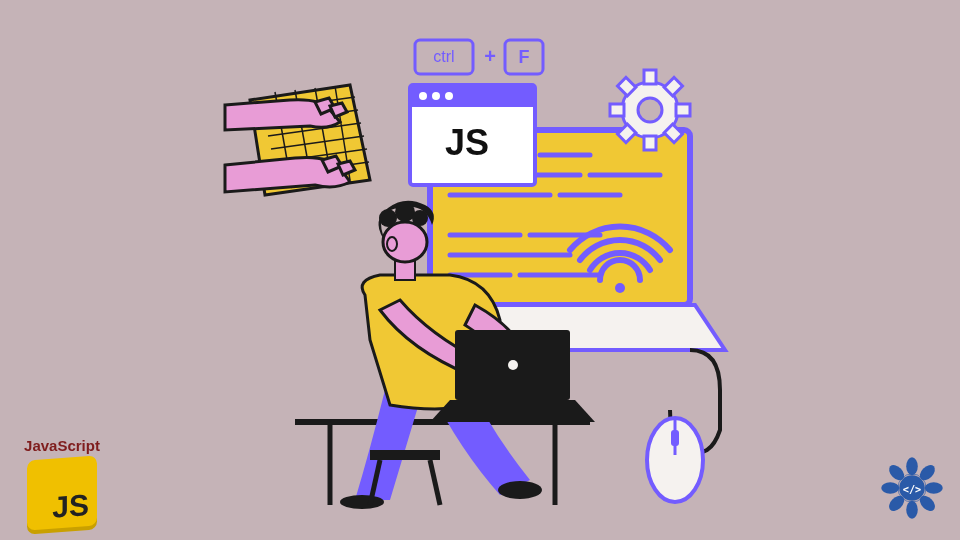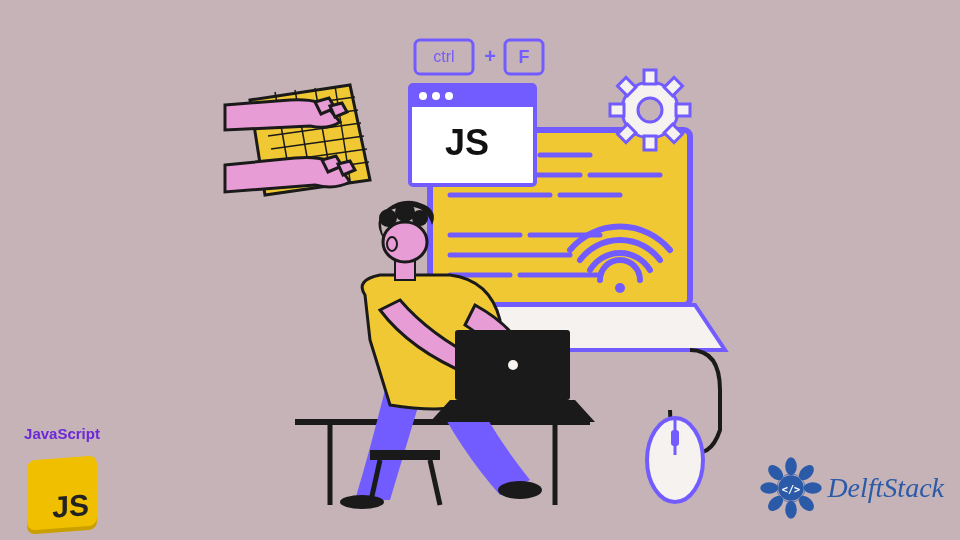--- a/index.html
+++ b/index.html
@@ -23,22 +23,22 @@
   .js-badge {
     position: absolute;
     left: 12px;
     bottom: 12px;
     width: 100px;
     text-align: center;
   }
   .js-badge-title {
     font-weight: bold;
     font-size: 15px;
-    color: #6d28d9;
-    margin-bottom: 16px;
+    color: #7f1d1d;
+    margin-bottom: 4px;
   }
   .js-logo {
     width: 70px;
     height: 70px;
     margin: 0 auto;
     background: #f0c000;
     border-radius: 8px;
     transform: skewY(-4deg);
     position: relative;
     box-shadow: 0 4px 0 #c9a000;
@@ -95,21 +95,20 @@
         <ellipse cx="0" cy="-34" rx="9" ry="14" transform="rotate(90)"></ellipse>
         <ellipse cx="0" cy="-34" rx="9" ry="14" transform="rotate(135)"></ellipse>
         <ellipse cx="0" cy="-34" rx="9" ry="14" transform="rotate(180)"></ellipse>
         <ellipse cx="0" cy="-34" rx="9" ry="14" transform="rotate(225)"></ellipse>
         <ellipse cx="0" cy="-34" rx="9" ry="14" transform="rotate(270)"></ellipse>
         <ellipse cx="0" cy="-34" rx="9" ry="14" transform="rotate(315)"></ellipse>
       </g>
       <circle cx="50" cy="50" r="22" fill="none" stroke="#2a5aa8" stroke-width="1"></circle>
     </g>
   </svg>
-  <div class="delft-text">DelftStack</div>
 </div>
 
 <div class="stage">
   <svg viewBox="0 0 520 480" width="520" height="480">
 
     <g>
       <rect x="210" y="100" width="260" height="175" rx="6" fill="#f0c834" stroke="#735cff" stroke-width="6"></rect>
       <polygon points="205,275 475,275 505,320 175,320" fill="#f5f2ef" stroke="#735cff" stroke-width="4"></polygon>
 
       <g stroke="#735cff" stroke-width="5" stroke-linecap="round">

